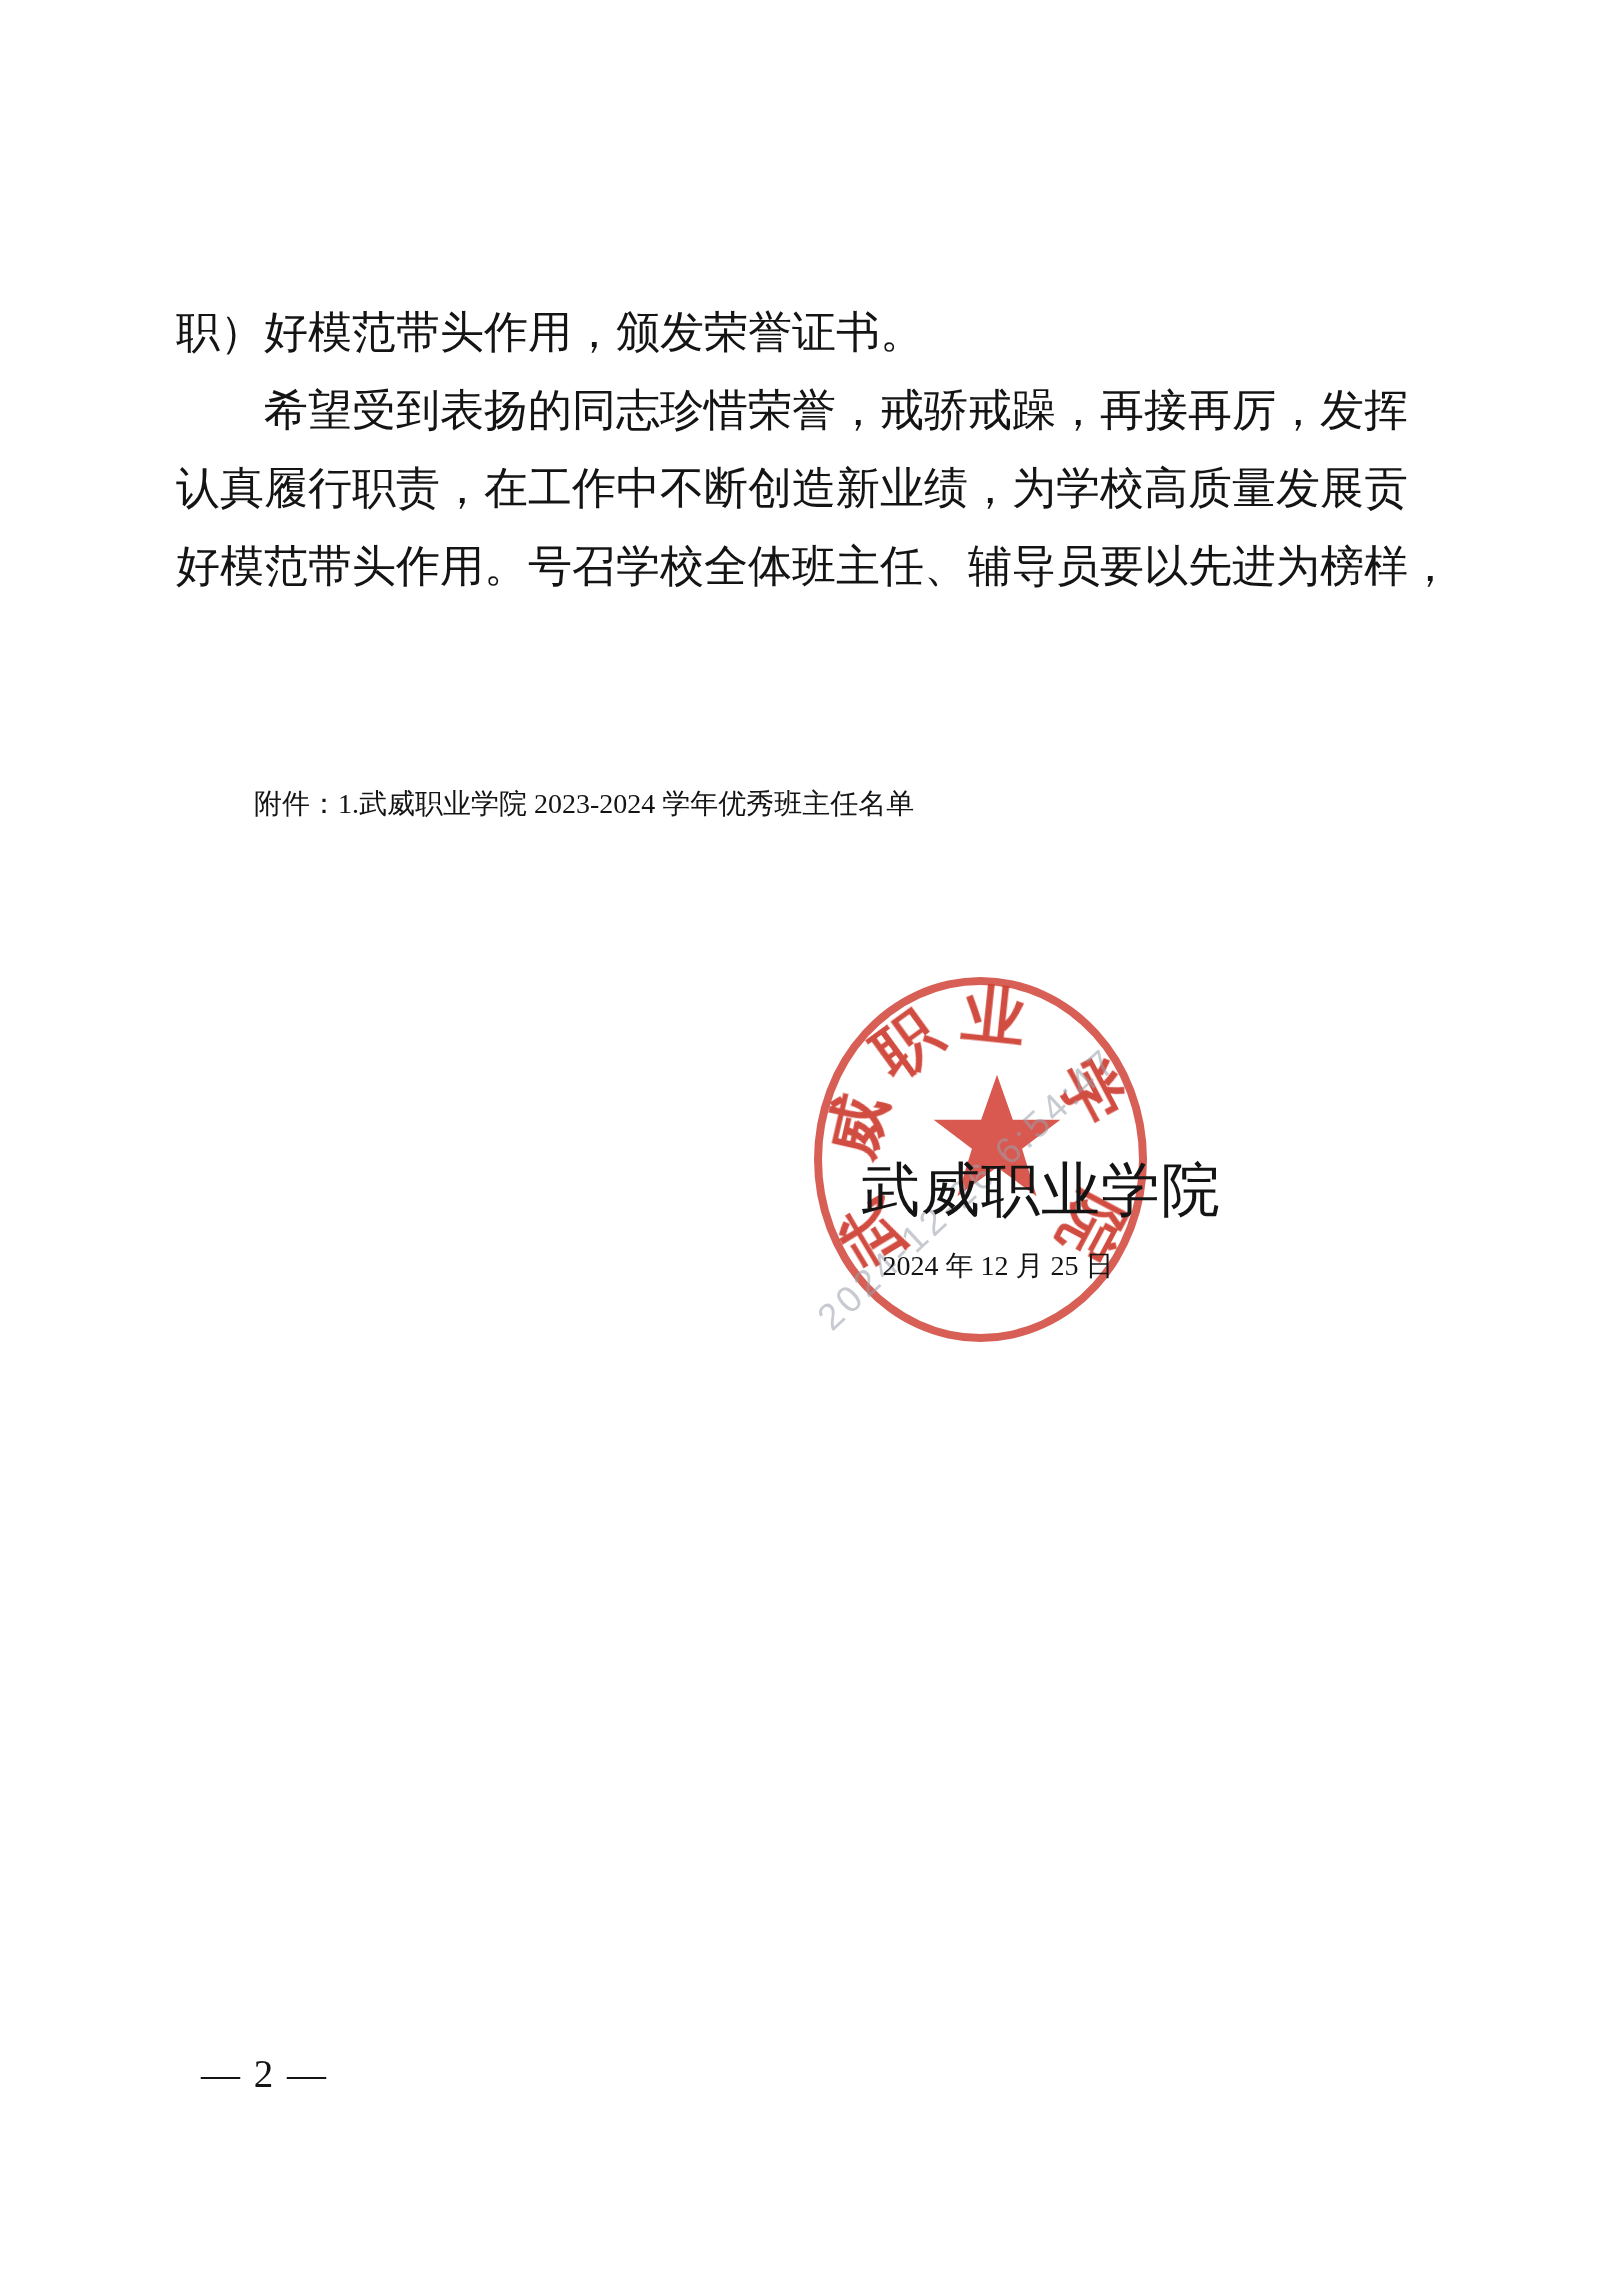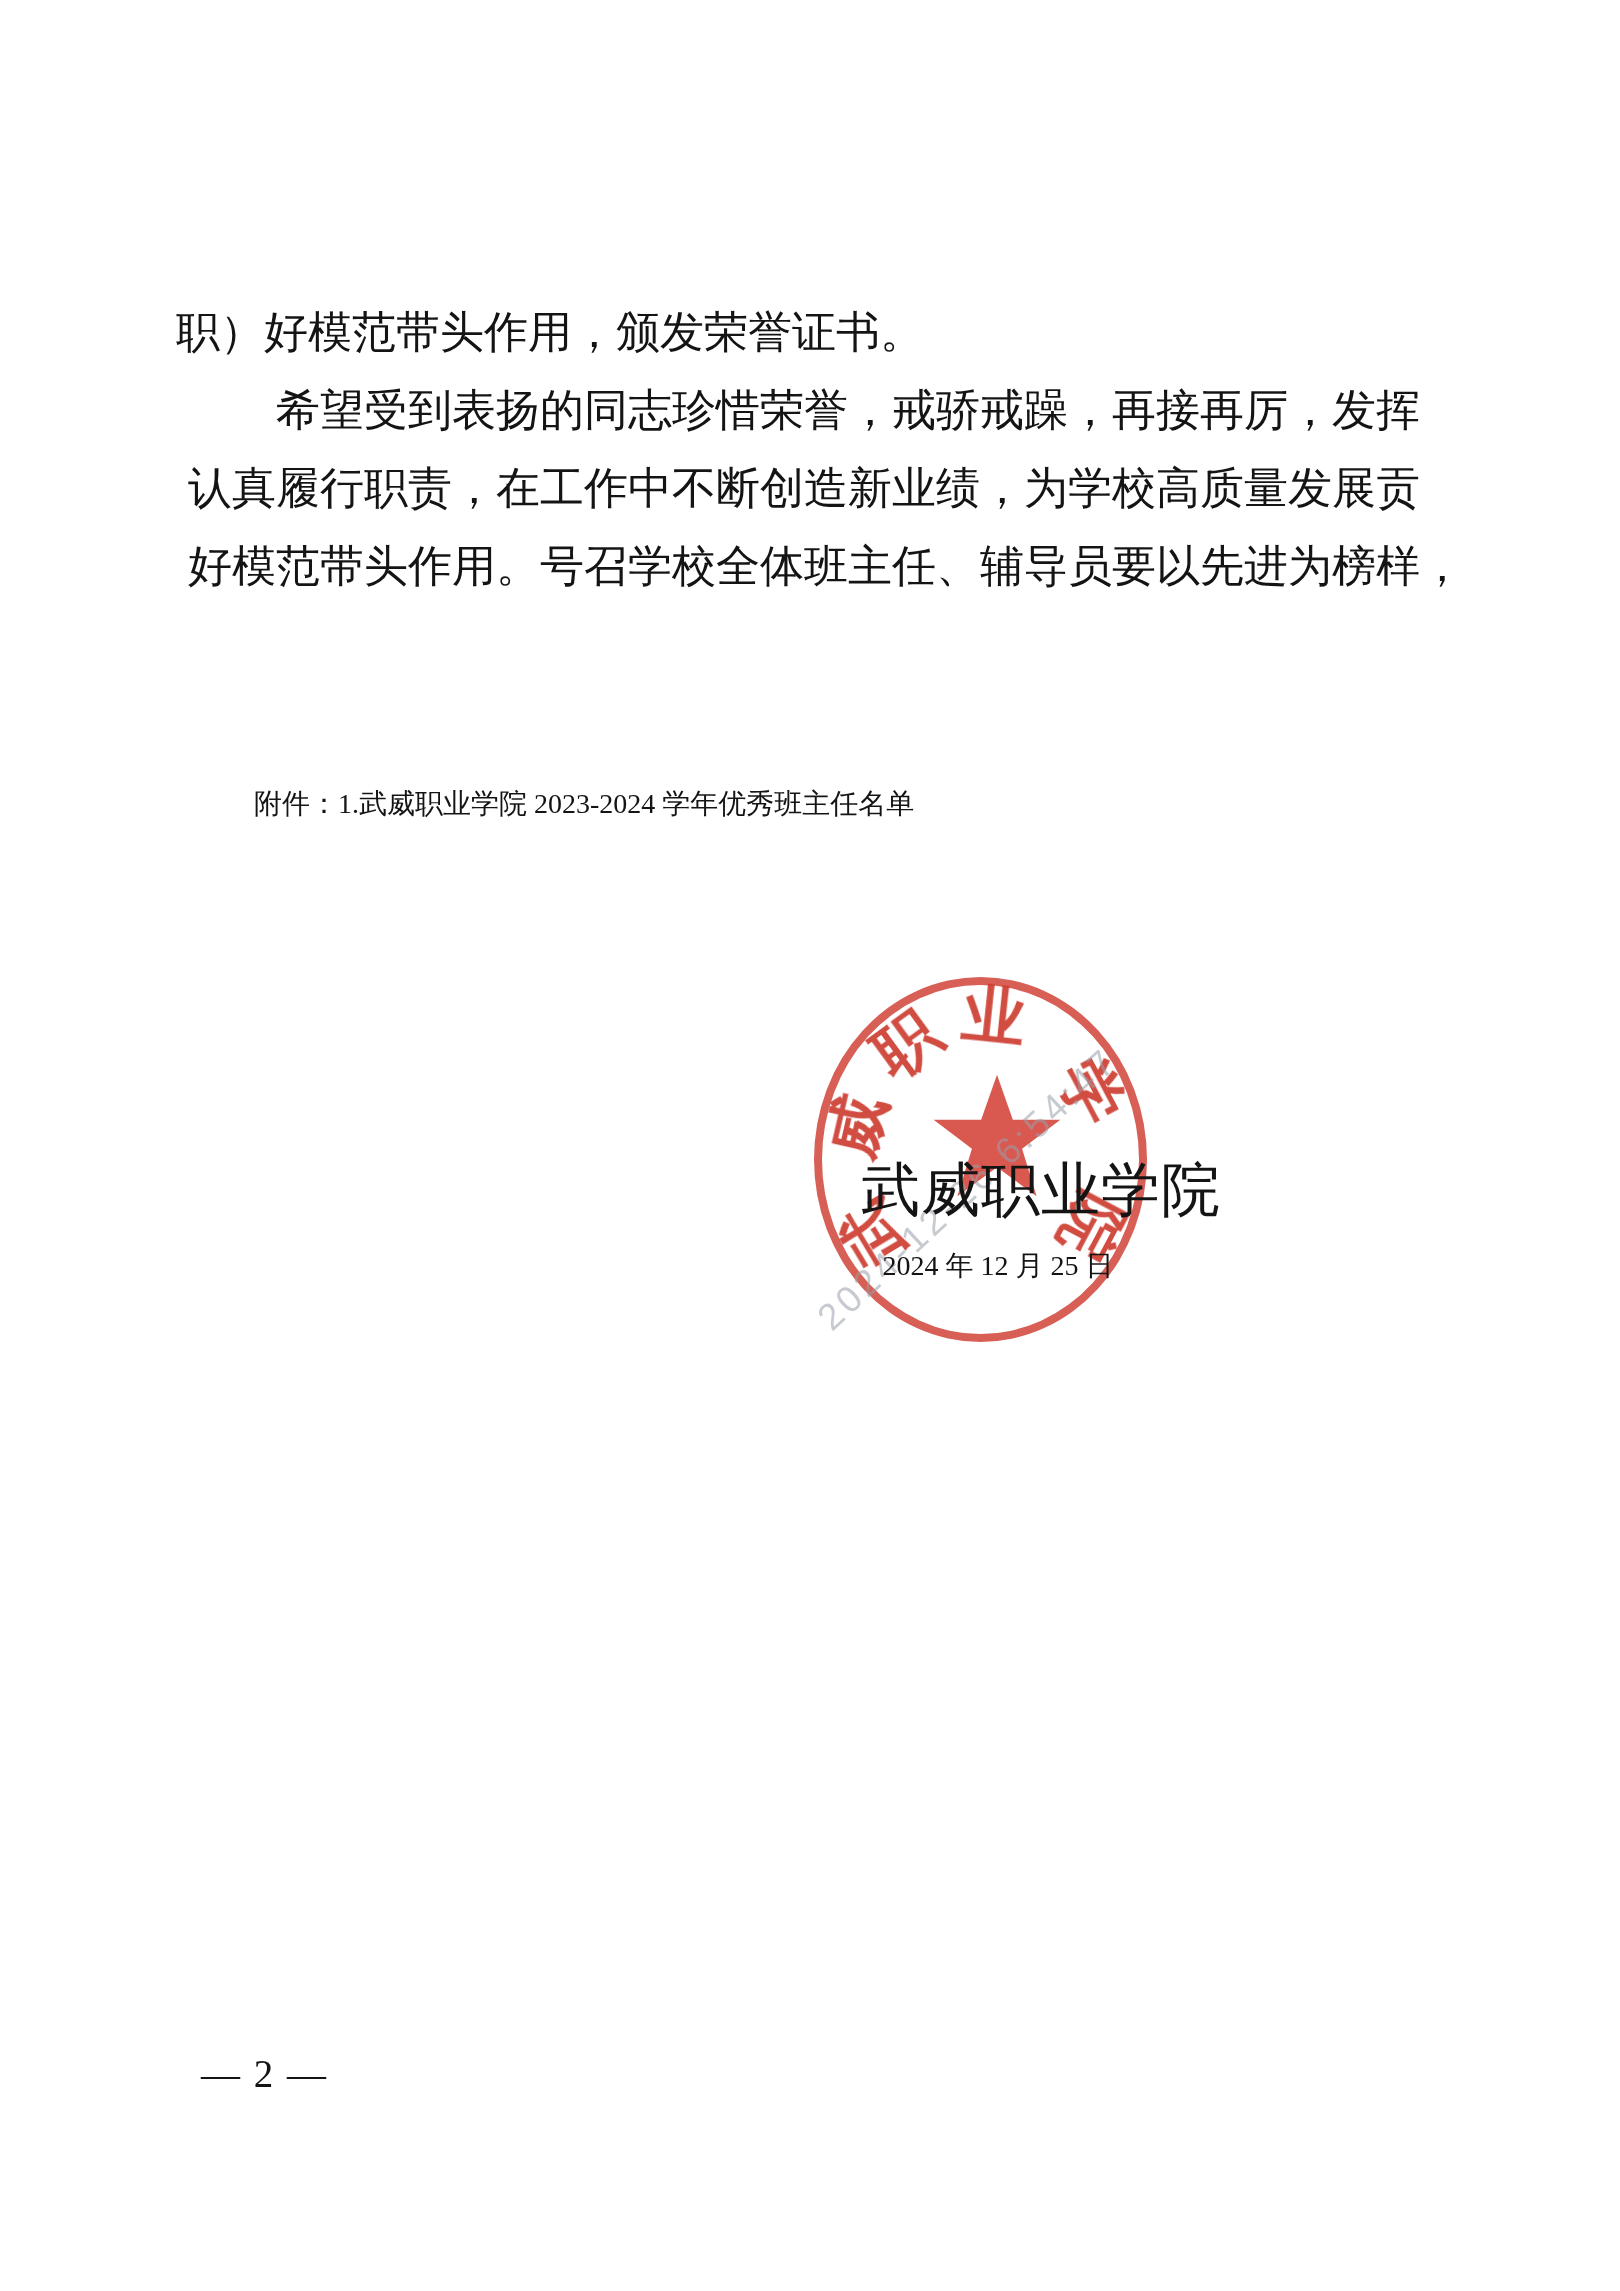--- a/index.html
+++ b/index.html
@@ -11,21 +11,21 @@
     overflow:hidden;
     font-family:"Liberation Serif","DejaVu Serif",serif;
     color:#141414;
   }
   
   .body-text{
     position:absolute;left:176px;top:294px;width:1232px;
     font-size:44px;
   }
   .line{height:78px;line-height:78px;white-space:nowrap;}
-  .just{text-align:justify;text-align-last:justify;margin-left:12px;}
+  .just{text-align:justify;text-align-last:justify;}
   .indent{text-indent:88px;}
   
   .attachments{
     position:absolute;left:176px;top:765px;width:1264px;
     font-size:28px;
   }
   .att-line{height:78px;line-height:78px;white-space:nowrap;}
   .att-first{padding-left:78px;}
   .att-cont{padding-left:211px;}
   

